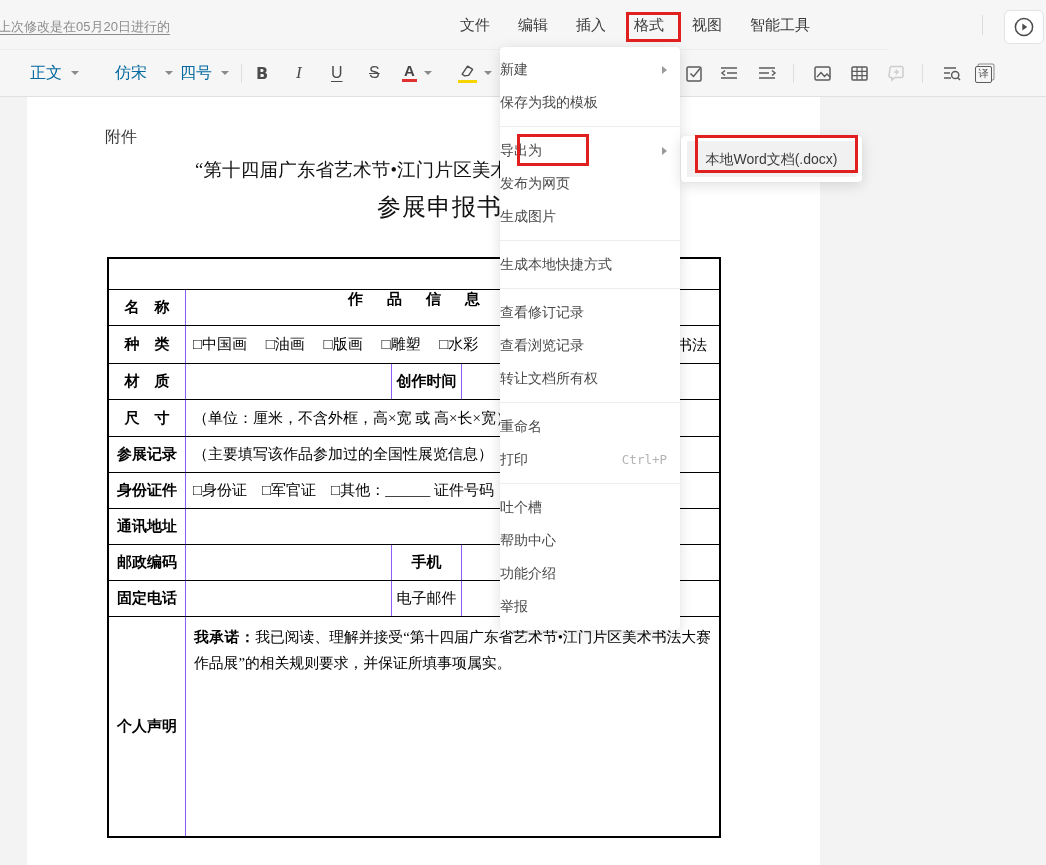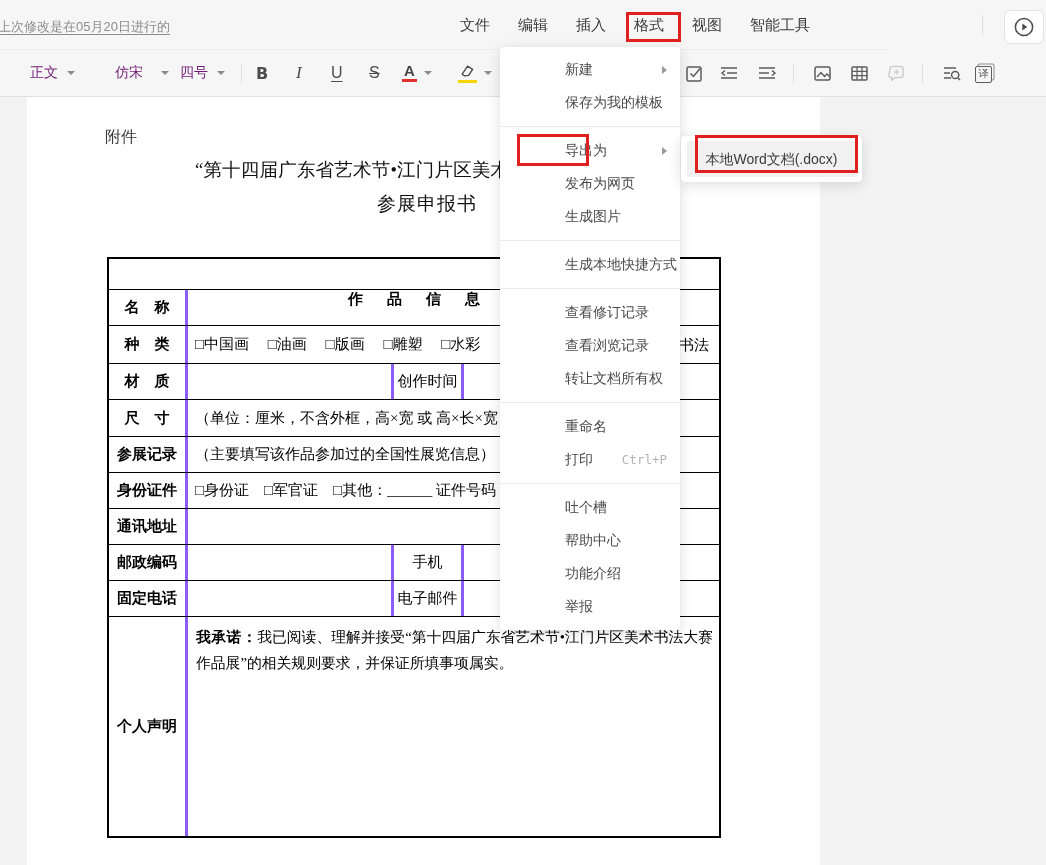--- a/index.html
+++ b/index.html
@@ -10,61 +10,61 @@
   .topbar { position:absolute; left:0; top:0; width:888px; height:50px; background:#f6f6f6; border-bottom:1px solid #ededed; }
   .last-modified { position:absolute; left:-2px; top:18px; font-size:13px; color:#8c8c8c; text-decoration:underline; text-underline-offset:3px; cursor:pointer; }
   .menubar { position:absolute; top:0; right:76px; height:50px; display:flex; align-items:center; gap:24px; font-size:15px; color:#3b3b3b; }
   .menubar .mitem { cursor:pointer; white-space:nowrap; padding:15px 2px; }
   .menubar-divider { position:absolute; left:982px; top:15px; width:1px; height:20px; background:#dcdcdc; }
   .play-btn { position:absolute; left:1004px; top:10px; width:40px; height:34px; background:#fff; border:1px solid #e3e3e3; border-radius:6px; display:flex; align-items:center; justify-content:center; cursor:pointer; }
 
   
   .toolbar { position:absolute; left:0; top:50px; width:1046px; height:47px; background:#f6f6f6; border-bottom:1px solid #e1e1e1; }
   .tb-item { position:absolute; top:0; height:46px; display:flex; align-items:center; color:#454545; }
-  .tb-label { font-size:14px; color:#701a75; cursor:pointer; }
+  .tb-label { font-size:16px; color:#0369a1; cursor:pointer; }
   .caret { width:0; height:0; border-left:4px solid transparent; border-right:4px solid transparent; border-top:4.5px solid #8a8a8a; margin-left:9px; }
   .tb-divider { position:absolute; top:14px; width:1px; height:19px; background:#dedede; }
   .glyph-btn { font-size:16px; cursor:pointer; color:#4c4c4c; }
   .glyph-b { font-weight:bold; font-family:"DejaVu Sans", sans-serif; }
   .glyph-i { font-style:italic; font-family:"Liberation Serif", serif; font-size:17px; }
   .glyph-u { text-decoration:underline; text-underline-offset:3px; }
   .glyph-s { text-decoration:line-through; }
   .color-a { display:inline-block; font-size:15px; font-weight:bold; line-height:14px; border-bottom:3.5px solid #e03030; padding:0 2px 1px; cursor:pointer; }
   .hl-pen { display:inline-block; border-bottom:3.5px solid #f5d400; padding:0 1px 2px; cursor:pointer; }
   .icon-btn { cursor:pointer; display:flex; align-items:center; justify-content:center; }
   .icon-disabled { cursor:default; }
   .translate-box { width:17px; height:17px; border:1.4px solid #5c5c5c; border-radius:2px; font-size:10.5px; display:flex; align-items:center; justify-content:center; color:#5c5c5c; box-shadow:2.5px -2.5px 0 -1px #f6f6f6, 2.5px -2.5px 0 0 #8b8b8b; margin-top:2px; }
 
   
   .doc-area { position:absolute; left:0; top:97px; width:1046px; height:768px; background:#f3f3f3; }
   .page { position:absolute; left:27px; top:0; width:793px; height:768px; background:#fff; overflow:hidden; font-family:"Liberation Serif", serif; color:#111; }
   .attachment { position:absolute; left:78px; top:30px; font-size:16px; color:#3a3a3a; }
   .doc-title1 { position:absolute; left:168px; top:60px; font-size:18.5px; letter-spacing:0.2px; white-space:nowrap; }
-  .doc-title2 { position:absolute; left:350px; top:94px; font-size:19px; letter-spacing:1px; }
+  .doc-title2 { position:absolute; left:350px; top:94px; font-size:24px; letter-spacing:1px; }
   .doc-number { position:absolute; left:78px; top:125px; font-size:15.5px; }
 
   .tbl { position:absolute; left:80px; top:160px; width:614px; border:2px solid #000; background:#fff; font-size:15px; color:#000; }
   .trow { display:flex; border-top:1px solid #000; }
   .trow:first-child { border-top:none; }
-  .tc { border-left:3px solid #8b5cf6; display:flex; align-items:center; }
+  .tc { border-left:1px solid #8b5cf6; display:flex; align-items:center; }
   .tc:first-child { border-left:none; }
   .lbl { width:76px; justify-content:center; font-weight:bold; flex:none; }
   .fill { flex:1; }
   .hdr { justify-content:center; font-weight:bold; width:100%; }
   .spread { letter-spacing:24px; text-indent:24px;margin-top:40px; }
   .pad { padding-left:7px; }
   .rel { position:relative; }
   .opt-last { position:absolute; left:482px; top:50%; transform:translateY(-50%); white-space:nowrap; }
   .statement-cell { align-items:flex-start !important; }
   .statement { padding:7px 2px 0 8px; font-size:14.8px; line-height:26px; }
   .statement b { letter-spacing:0.5px; }
 
   
   .file-menu { position:absolute; left:500px; top:47px; width:180px; background:#fff; border-radius:4px; box-shadow:0 3px 14px rgba(0,0,0,.13), 0 0 1px rgba(0,0,0,.08); padding:6px 0 7px; z-index:20; }
-  .menu-item { position:relative; height:33px; line-height:33px; padding-left:28px; font-size:14px; color:#4a4a4a; cursor:pointer; white-space:nowrap;margin-left:37px; }
+  .menu-item { position:relative; height:33px; line-height:33px; font-size:14px; color:#4a4a4a; cursor:pointer; white-space:nowrap; }
   .menu-divider { height:1px; background:#ececec; margin:7px 0; }
   .sub-arrow { position:absolute; right:13px; top:13px; width:0; height:0; border-top:4px solid transparent; border-bottom:4px solid transparent; border-left:5px solid #9a9a9a; }
   .shortcut { position:absolute; right:13px; top:0; font-family:"DejaVu Sans Mono", monospace; font-size:12.5px; color:#b3b3b3; }
 
   .submenu { position:absolute; left:681px; top:136px; width:181px; height:46px; background:#fff; border-radius:4px; box-shadow:0 3px 14px rgba(0,0,0,.13), 0 0 1px rgba(0,0,0,.08); padding:5px 6px; z-index:21; }
   .submenu-item { height:36px; line-height:36px; background:#f1f1f1; text-align:center; font-size:14px; color:#3c3c3c; cursor:pointer; white-space:nowrap; }
 
   
   .red-box { position:absolute; border:3px solid #e01f1f; z-index:30; pointer-events:none; }
   .rb-file   { left:626px; top:12px;  width:55px;  height:30px; }
@@ -206,21 +206,21 @@
         <div class="tc lbl">种　类</div>
         <div class="tc fill pad rel">
           <span style="white-space:nowrap">□中国画　 □油画　 □版画　 □雕塑　 □水彩</span>
           <span class="opt-last">□书法</span>
         </div>
       </div>
 
       <div class="trow" style="height:36px">
         <div class="tc lbl">材　质</div>
         <div class="tc" style="width:206px"></div>
-        <div class="tc" style="width:70px; justify-content:center; font-weight:normal">创作时间</div>
+        <div class="tc" style="width:70px; justify-content:center; font-weight:bold">创作时间</div>
         <div class="tc fill"></div>
       </div>
 
       <div class="trow" style="height:37px">
         <div class="tc lbl">尺　寸</div>
         <div class="tc fill pad">
             <span style="white-space:nowrap">（单位：厘米，不含外框，高×宽 或 高×长×宽）</span>
           </div>
       </div>
 
@@ -241,21 +241,21 @@
       </div>
 
       <div class="trow" style="height:36px">
         <div class="tc lbl">通讯地址</div>
         <div class="tc fill"></div>
       </div>
 
       <div class="trow" style="height:36px">
         <div class="tc lbl">邮政编码</div>
         <div class="tc" style="width:206px"></div>
-        <div class="tc" style="width:70px; justify-content:center; font-weight:normal">手机</div>
+        <div class="tc" style="width:70px; justify-content:center; font-weight:bold">手机</div>
         <div class="tc fill"></div>
       </div>
 
       <div class="trow" style="height:36px">
         <div class="tc lbl">固定电话</div>
         <div class="tc" style="width:206px"></div>
         <div class="tc" style="width:70px; justify-content:center; font-weight:normal">电子邮件</div>
         <div class="tc fill"></div>
       </div>
 

